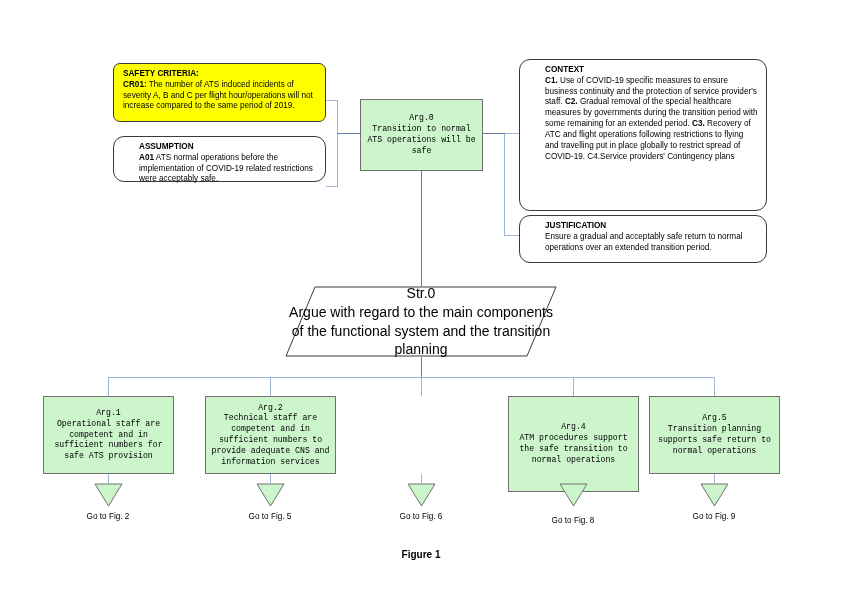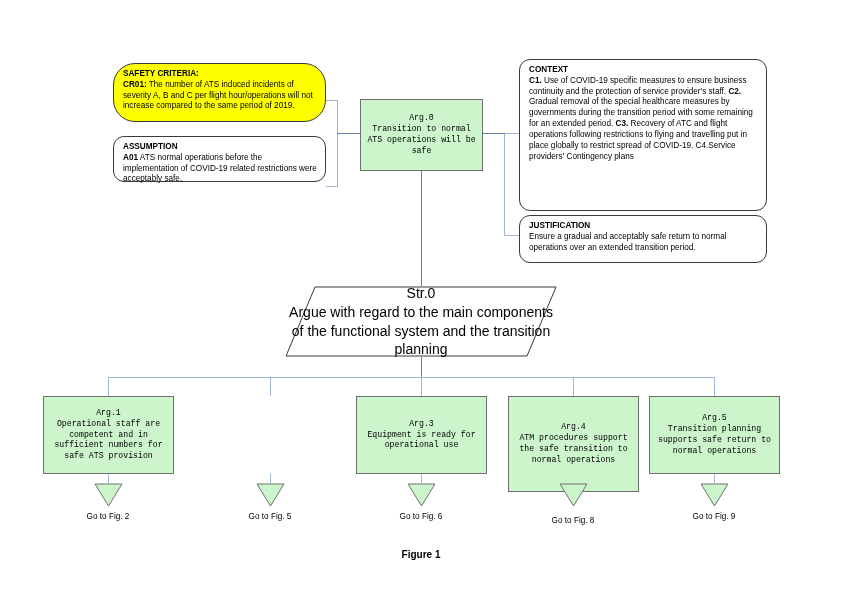--- a/index.html
+++ b/index.html
@@ -36,28 +36,28 @@
     text-align: center;
     padding: 3px 5px;
     font-family: Liberation Mono, monospace;
   }
   .goal-box .inner { width: 100%; }
 
   .rounded-box {
     background: #ffffff;
     border: 1px solid #3a3a3a;
     border-radius: 11px;
-    padding: 5px 8px 5px 9px;
+    padding: 5px 8px 5px 25px;
     text-align: left;
   }
 
   .yellow-box {
     background: #ffff00;
     border: 1px solid #3a3a3a;
-    border-radius: 22px;
+    border-radius: 7px;
     padding: 5px 8px 5px 9px;
     text-align: left;
   }
 
   .lbl { font-weight: bold; }
 
   
   .strategy {
     position: absolute;
     box-sizing: border-box;
@@ -205,33 +205,33 @@
       <div>Operational staff are competent and in sufficient numbers for safe ATS provision</div>
     </div>
   </div>
   <div class="tri" style="left:94px; top:483px;">
     <svg width="29" height="24">
         <polygon points="1,1 28,1 14.5,23" fill="#ccf5cc" stroke="#707070" stroke-width="1"></polygon>
       </svg>
   </div>
   <div class="figlabel" style="left:58px; top:512px; width:100px;">Go to Fig. 2</div>
 
+  <div class="node goal-box" style="left:205px; top:396px; width:131px; height:78px;">
+    <div class="inner">
+      <div>Arg.2</div>
+      <div>Technical staff are competent and in sufficient numbers to provide adequate CNS and information services</div>
+    </div>
+  </div>
   <div class="tri" style="left:256px; top:483px;">
     <svg width="29" height="24">
         <polygon points="1,1 28,1 14.5,23" fill="#ccf5cc" stroke="#707070" stroke-width="1"></polygon>
       </svg>
   </div>
   <div class="figlabel" style="left:220px; top:512px; width:100px;">Go to Fig. 5</div>
 
-  <div class="node goal-box" style="left:356px; top:396px; width:131px; height:78px;">
-    <div class="inner">
-      <div>Arg.3</div>
-      <div>Equipment is ready for operational use</div>
-    </div>
-  </div>
   <div class="tri" style="left:407px; top:483px;">
     <svg width="29" height="24">
         <polygon points="1,1 28,1 14.5,23" fill="#ccf5cc" stroke="#707070" stroke-width="1"></polygon>
       </svg>
   </div>
   <div class="figlabel" style="left:371px; top:512px; width:100px;">Go to Fig. 6</div>
 
   <div class="node goal-box" style="left:508px; top:396px; width:131px; height:96px;">
     <div class="inner">
       <div>Arg.4</div>

